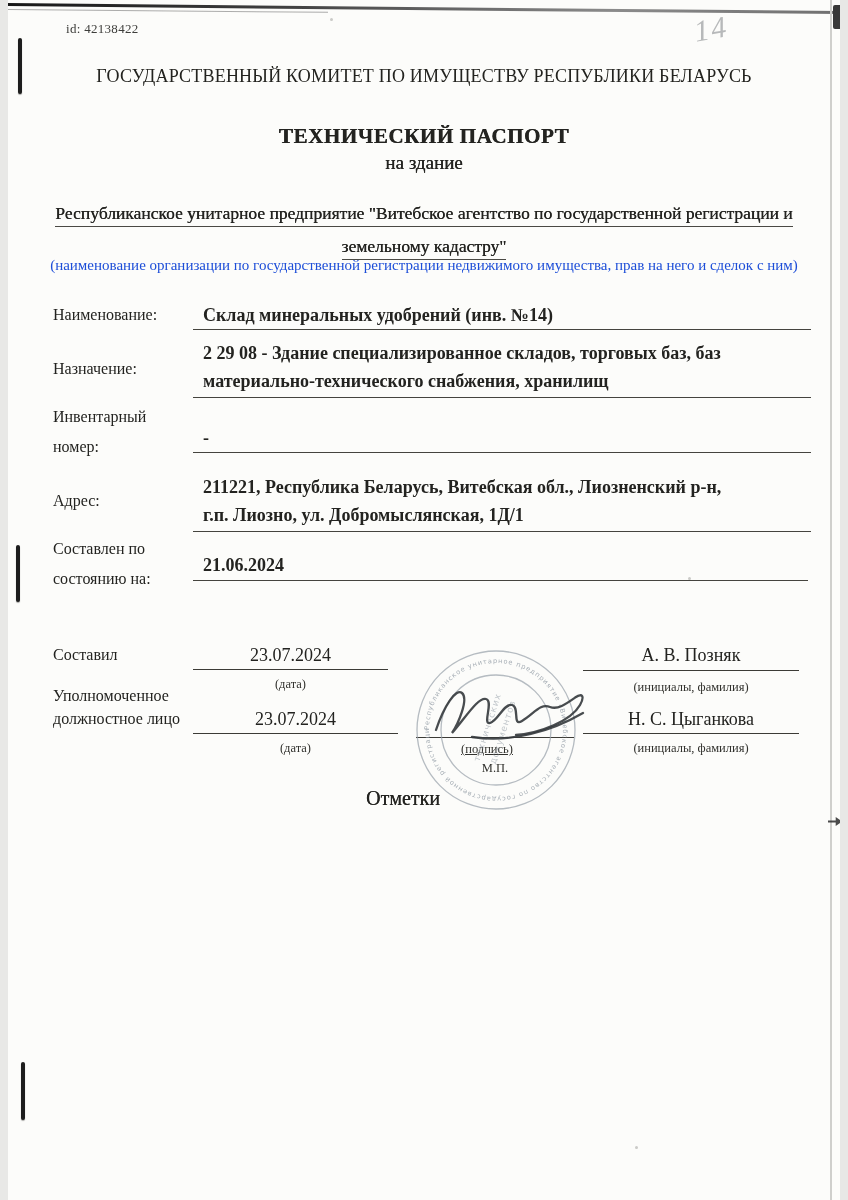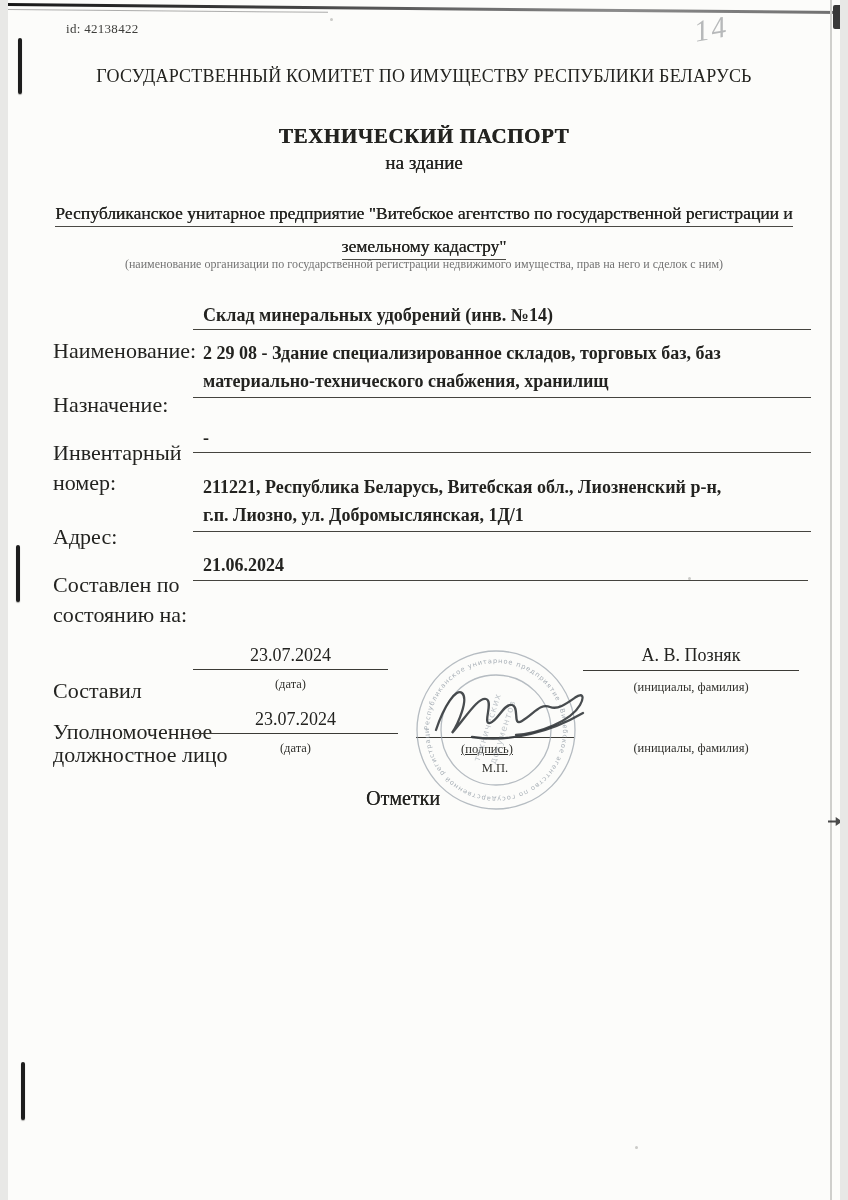--- a/index.html
+++ b/index.html
@@ -31,23 +31,23 @@
 
   .id-label { left:58px; top:21px; font-size:13px; color:#3d3d3a; letter-spacing:.3px; }
   .handwritten { left:686px; top:12px; font-size:30px; font-style:italic; color:#b7b9ba; transform:rotate(-10deg); letter-spacing:2px; }
 
   .committee { top:66px; font-size:18px; letter-spacing:.2px; color:#23231f; }
   .doc-title { top:124px; font-size:21px; letter-spacing:.6px; text-shadow:.4px 0 0 #2a2a26;font-weight:bold; }
   .doc-subtitle { top:152px; font-size:19px; text-shadow:.3px 0 0 #2a2a26; }
 
   .org-line { font-size:17.5px; text-shadow:.3px 0 0 #2a2a26; }
   .org-line span { display:inline-block; border-bottom:1.6px solid #4a4944; padding-bottom:2px; }
-  .org-caption { top:257px; font-size:12px; color:#737373; }
+  .org-caption { top:257px; font-size:15px; color:#1d4ed8; }
 
-  .f-label { font-size:22px;margin-top:32px; }
+  .f-label { font-size:16px; }
   .f-value { font-size:18px;font-weight:bold; }
   .u { border-bottom:1.6px solid #45443e; }
   .sig-caption { font-size:12.5px; text-align:center; color:#32322e; }
   .sig-line { border-bottom:1.8px solid #3c3b36; text-align:center; font-size:18px; }
 
   .stamp { position:absolute; left:398px; top:640px; width:180px; height:180px; opacity:.9; }
   .st-c { fill:none; stroke:#9aa3ab; stroke-width:1.3; opacity:.8; }
   .st-ring { font-size:6.6px; letter-spacing:.9px; fill:#8d97a1; opacity:.85;
              font-family:"DejaVu Sans",sans-serif; }
   .st-center text { font-size:9px; fill:#8d97a1; opacity:.6; font-family:"DejaVu Sans",sans-serif; letter-spacing:1px; }
@@ -114,20 +114,21 @@
   <div class="abs sig-line" style="left:575px; top:645px; width:216px; padding-bottom:4px;">А. В. Позняк</div>
   <div class="abs sig-caption" style="left:575px; top:680px; width:216px;">(инициалы, фамилия)</div>
 
   <div class="abs f-label" style="left:45px; top:687px;">Уполномоченное</div>
   <div class="abs f-label" style="left:45px; top:710px;">должностное лицо</div>
   <div class="abs sig-line" style="left:185px; top:709px; width:205px; padding-bottom:3px;">23.07.2024</div>
   <div class="abs sig-caption" style="left:185px; top:741px; width:205px;">(дата)</div>
   <div class="abs" style="left:408px; top:709px; width:158px; height:28px; border-bottom:1.8px solid #3c3b36;"></div>
   <div class="abs sig-caption" style="left:400px; top:742px; width:158px;text-decoration:underline;">(подпись)</div>
   <div class="abs sig-caption" style="left:408px; top:761px; width:158px;">М.П.</div>
+  <div class="abs sig-line" style="left:575px; top:709px; width:216px; padding-bottom:3px;">Н. С. Цыганкова</div>
   <div class="abs sig-caption" style="left:575px; top:741px; width:216px;">(инициалы, фамилия)</div>
 
   <svg class="stamp" viewBox="0 0 180 180">
     <defs>
       <path id="ringPath" d="M 90,90 m -67,0 a 67,67 0 1,1 134,0 a 67,67 0 1,1 -134,0"></path>
     </defs>
     <circle class="st-c" cx="90" cy="90" r="79"></circle>
     <circle class="st-c" cx="90" cy="90" r="55"></circle>
     <text class="st-ring"><textPath href="#ringPath">Республиканское унитарное предприятие «Витебское агентство по государственной регистрации и земельному кадастру»</textPath></text>
     <g class="st-center" transform="rotate(-72 90 90)">

